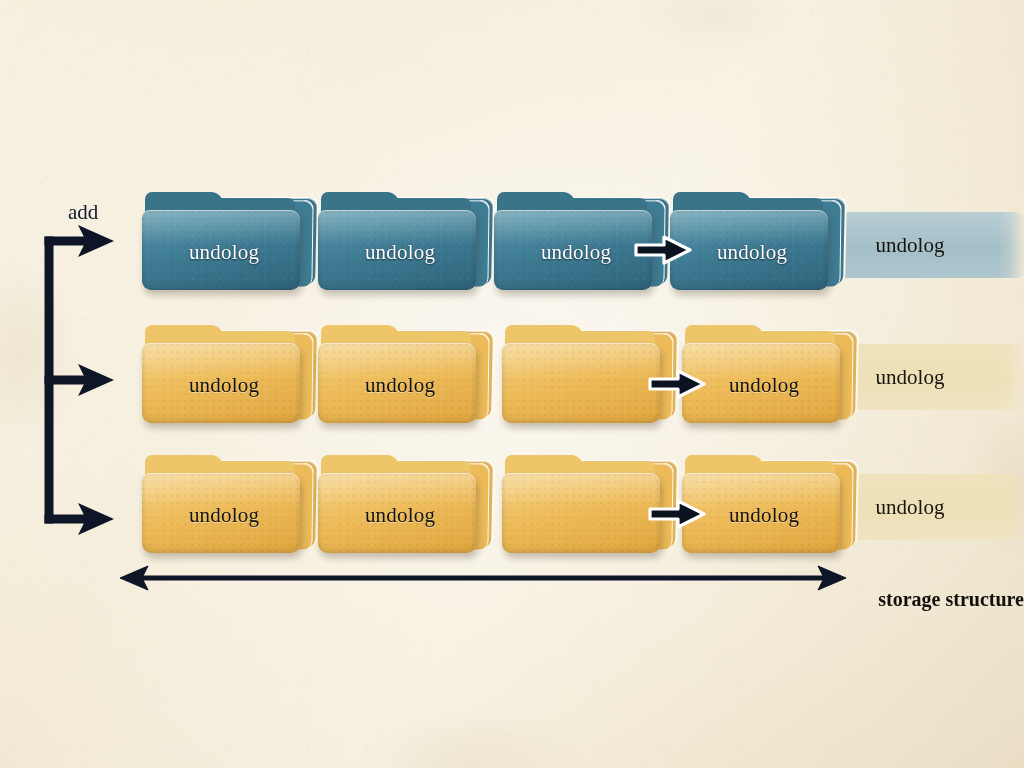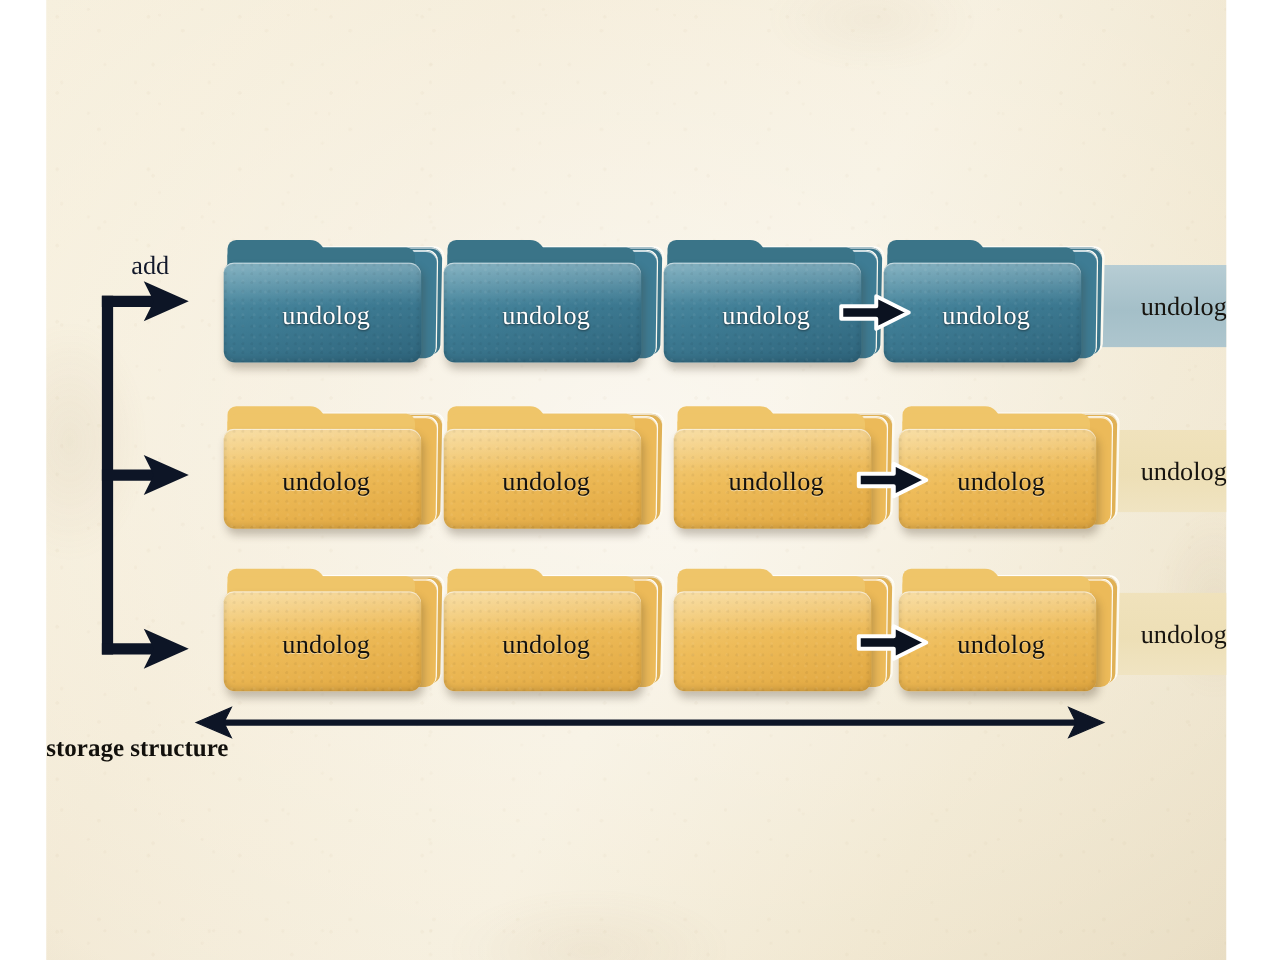--- a/index.html
+++ b/index.html
@@ -6,32 +6,31 @@
     margin: 0;
     padding: 0;
     background: #ffffff;
   }
   body {
     font-family: "Liberation Serif", "DejaVu Serif", serif;
   }
 
   #canvas {
     position: relative;
-    width: 944px;
+    width: 1024px;
     height: 768px;
     overflow: hidden;
     background:
       radial-gradient(ellipse 120% 110% at 50% 45%,
         rgba(255,255,255,0.55) 0%,
         rgba(255,252,242,0.22) 42%,
         rgba(196,170,126,0.00) 62%,
         rgba(171,142,96,0.16) 82%,
         rgba(140,112,70,0.30) 100%),
       linear-gradient(118deg, #f6efdd 0%, #f3ead6 28%, #f5eedd 55%, #efe5cd 78%, #eadfc6 100%);
-    margin-left: 37px;
   }
 
   
   #grain {
     position: absolute;
     inset: 0;
     pointer-events: none;
     opacity: .30;
     background-image:
       radial-gradient(circle at 12% 22%, rgba(168,139,92,.16) 0 1.2px, transparent 1.6px),
@@ -210,21 +209,21 @@
   .bracket { position: absolute; }
   .addlabel {
     position: absolute;
     font-size: 21px;
     color: #12182a;
     white-space: nowrap;
   }
   .caption {
     position: absolute;
     width: 100%;
-    text-align: left;
+    text-align: right;
     font-size: 20px;
     font-weight: 700;
     color: #12100c;
     white-space: nowrap;
   }
 </style>
 </head>
 <body>
 
 <div id="canvas">
@@ -366,21 +365,20 @@
         <div class="sheet outline1"></div>
         <div class="sheet s1"></div>
         <div class="sheet outline2"></div>
         <div class="sheet s2"></div>
         <div class="tab"></div>
         <div class="tabbody"></div>
         <div class="front">
           <div class="glare"></div>
         </div>
       </div>
-      <div class="flabel">undollog</div>
     </div>
 
     <div class="midarrow" style="left:648px; top:368px; z-index:9;">
       <svg width="60" height="32" viewBox="0 0 60 32">
         <path d="M 2 11 L 30 11 L 30 3 L 56 16 L 30 29 L 30 21 L 2 21 Z" fill="#0b1220" stroke="#ffffff" stroke-width="3.2" stroke-linejoin="round"></path>
       </svg>
     </div>
 
     <div class="folder amber" style="left:680px; top:325px;">
       <div class="stack">

